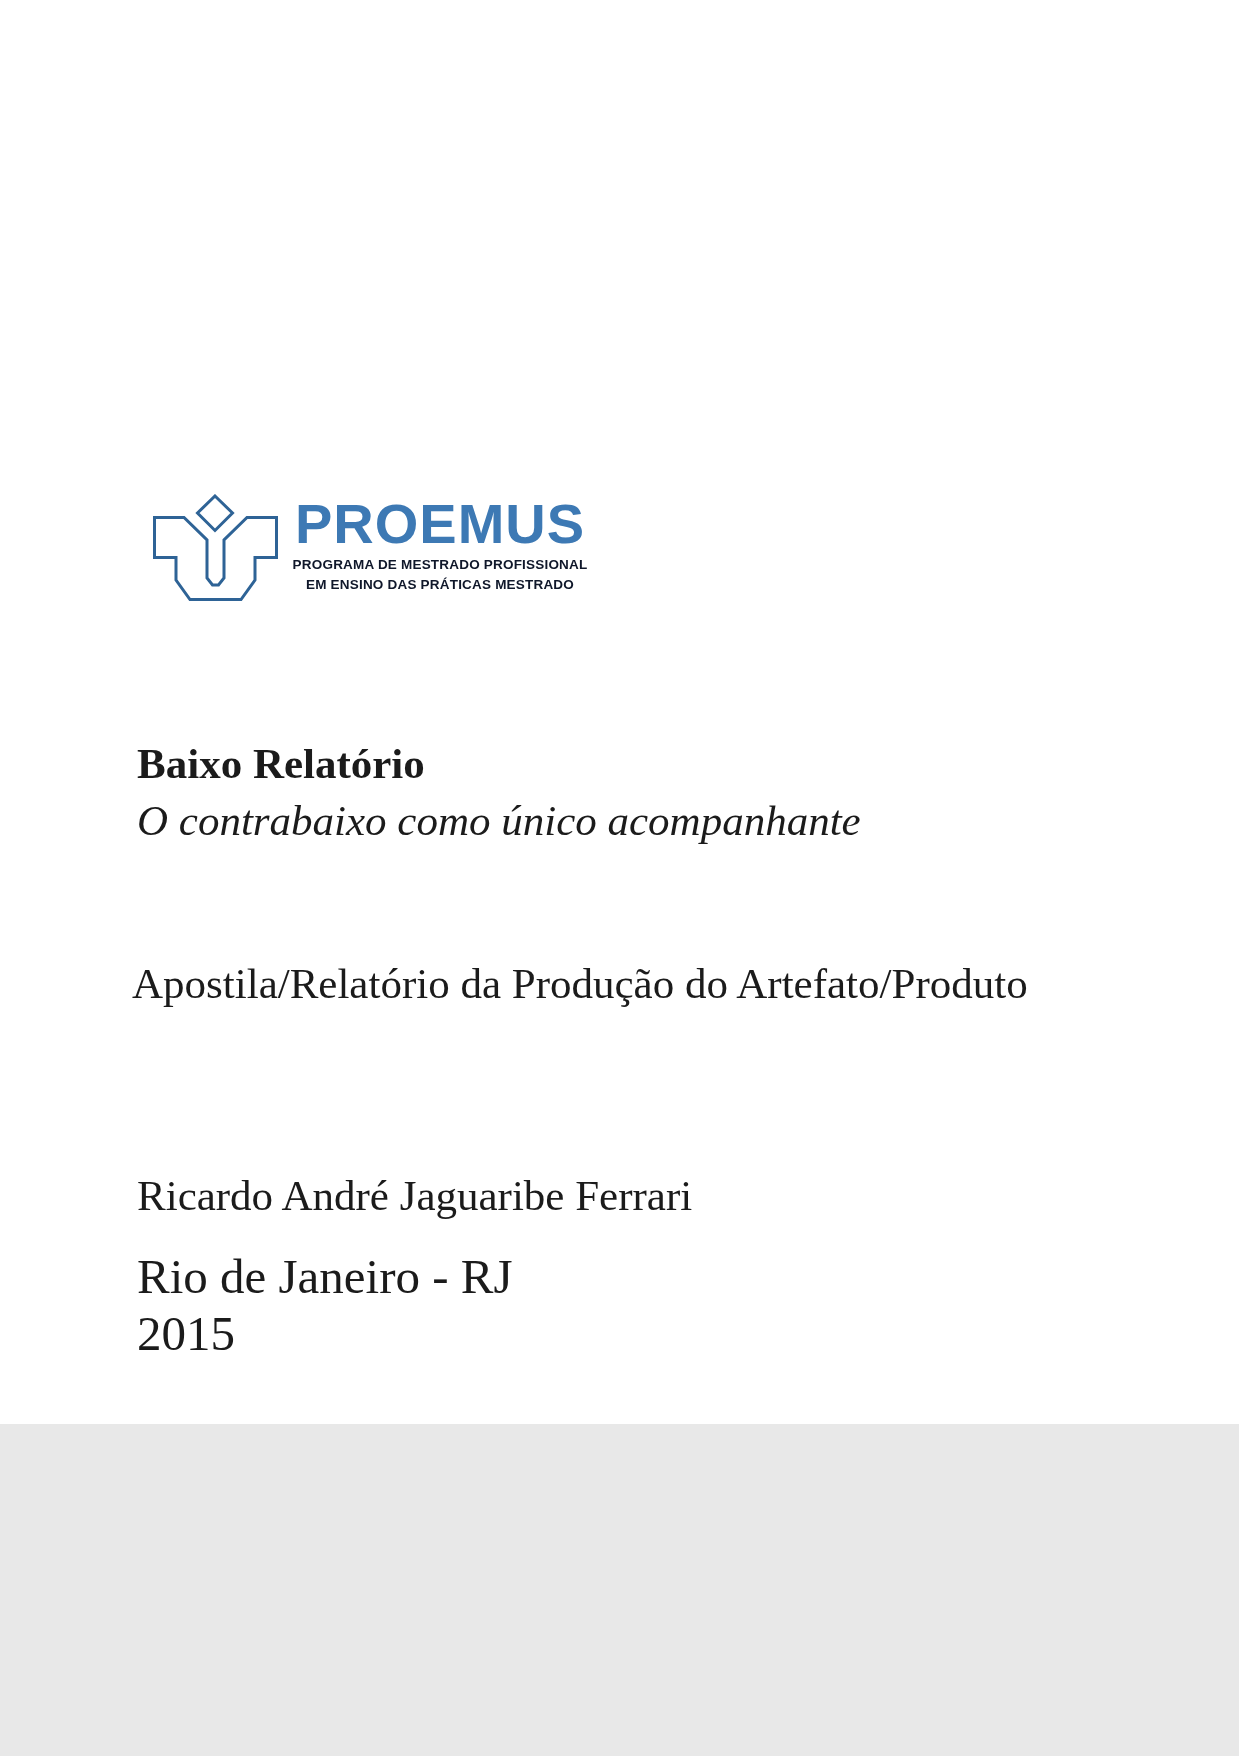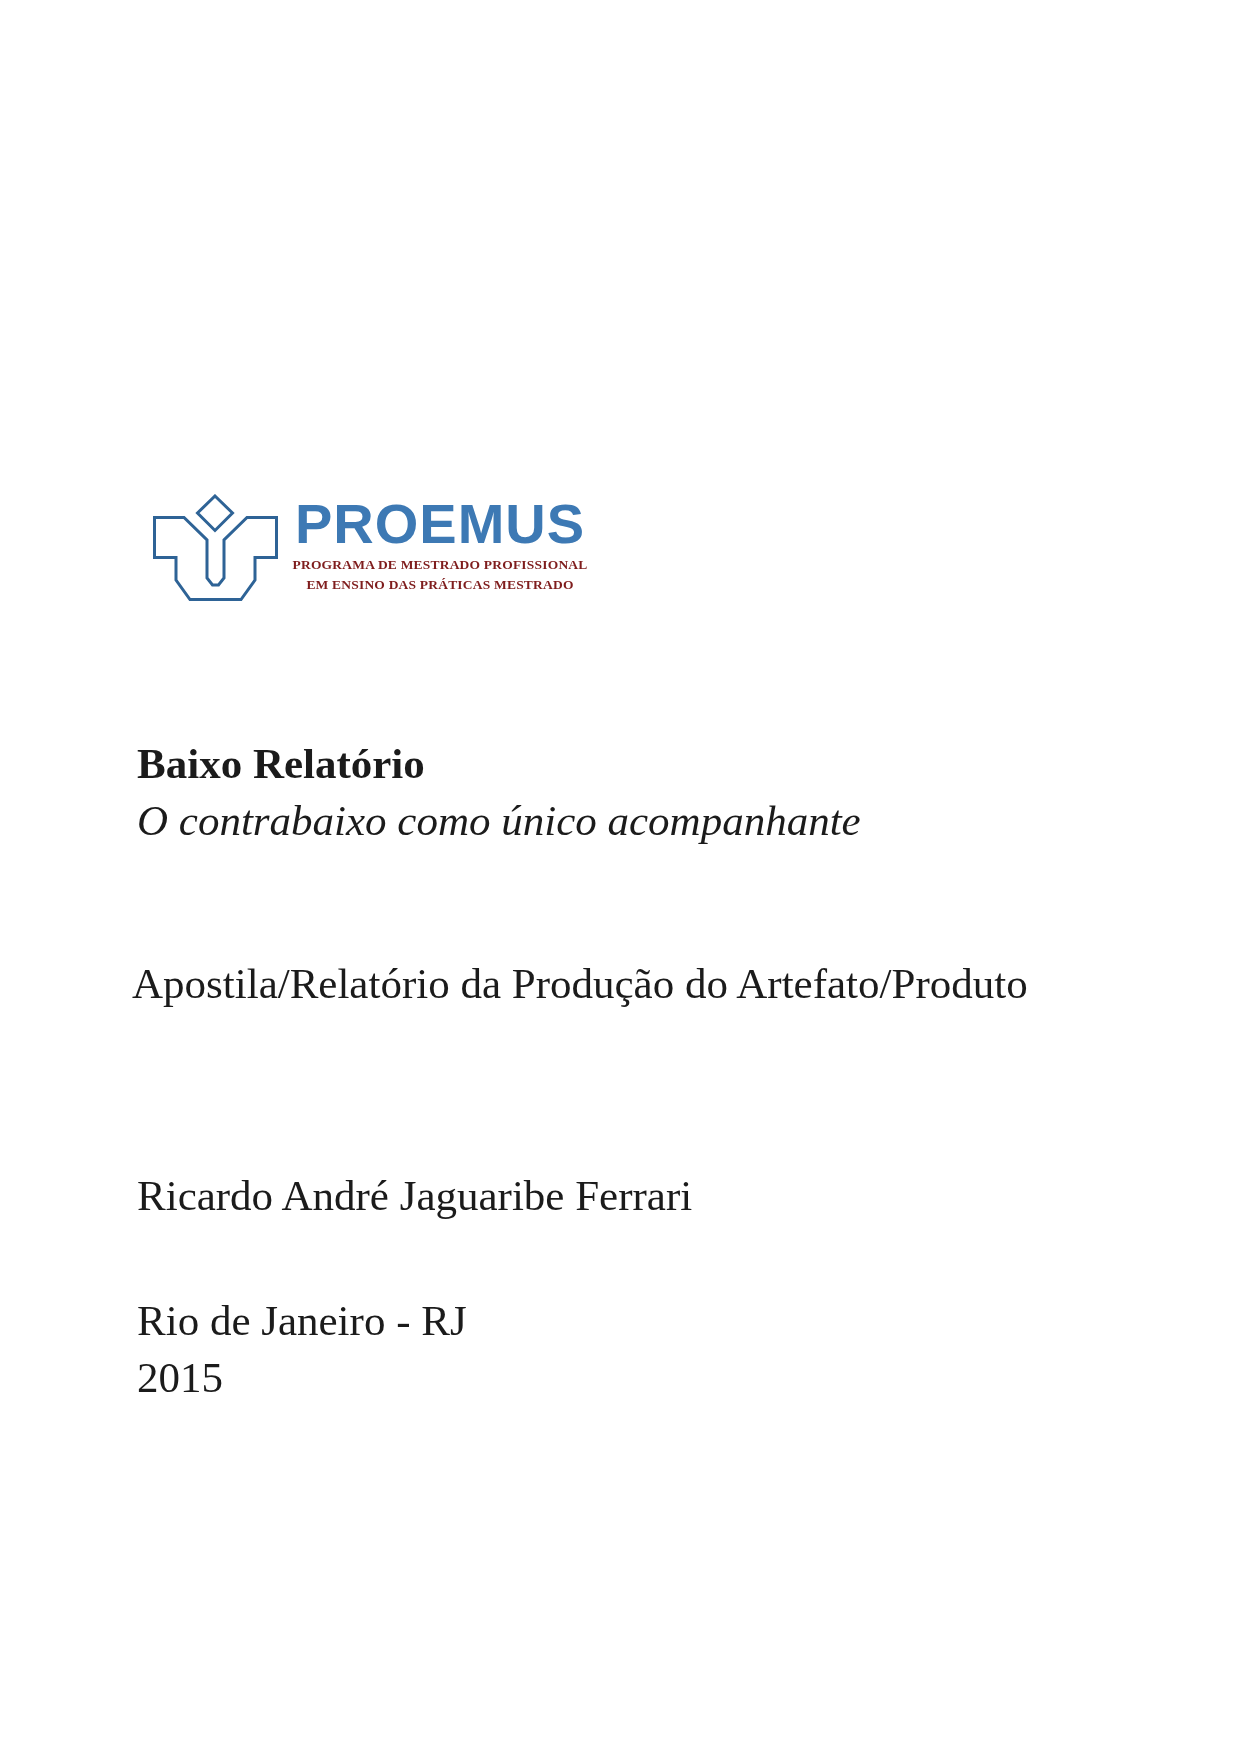--- a/index.html
+++ b/index.html
@@ -3,21 +3,21 @@
 <meta charset="utf-8">
 <style>
   html, body {
     margin: 0;
     padding: 0;
     background: #e8e8e8;
   }
   .page {
     position: relative;
     width: 1239px;
-    height: 1756px;
+    height: 1424px;
     margin: 0 auto;
     background: #ffffff;
     overflow: hidden;
     font-family: "Liberation Serif", serif;
     color: #1b1b1b;
   }
 
   
   .logo-lockup {
     position: absolute;
@@ -42,26 +42,26 @@
     font-family: "Liberation Sans", sans-serif;
     font-weight: bold;
     font-size: 56px;
     line-height: 56px;
     letter-spacing: 1px;
     color: #3d79b4;
     margin-top: 2px;
     white-space: nowrap;
   }
   .logo-tagline {
-    font-family: Liberation Serif, serif;
+    font-family: Liberation Sans, sans-serif;
     font-weight: bold;
     font-size: 13.5px;
     line-height: 19.5px;
     letter-spacing: 0.2px;
-    color: #7f1d1d;
+    color: #0f172a;
     text-align: center;
     white-space: nowrap;
     margin-top: 3px;
   }
 
   
   .title-block {
     position: absolute;
     left: 137px;
     top: 735px;
@@ -83,22 +83,22 @@
     position: absolute;
     left: 137px;
     top: 1167px;
     font-size: 43px;
     line-height: 57px;
     white-space: nowrap;
   }
   .place-year {
     position: absolute;
     left: 137px;
-    top: 1292px;
-    font-size: 43px;
+    top: 1248px;
+    font-size: 49px;
     line-height: 57px;
   }
 </style>
 </head>
 <body>
 
 <div class="page">
 
   <div class="logo-lockup">
     <svg class="logo-symbol" viewBox="0 0 125 108" xmlns="http://www.w3.org/2000/svg" fill="none" stroke="#2e6396" stroke-width="3" stroke-linejoin="miter">

